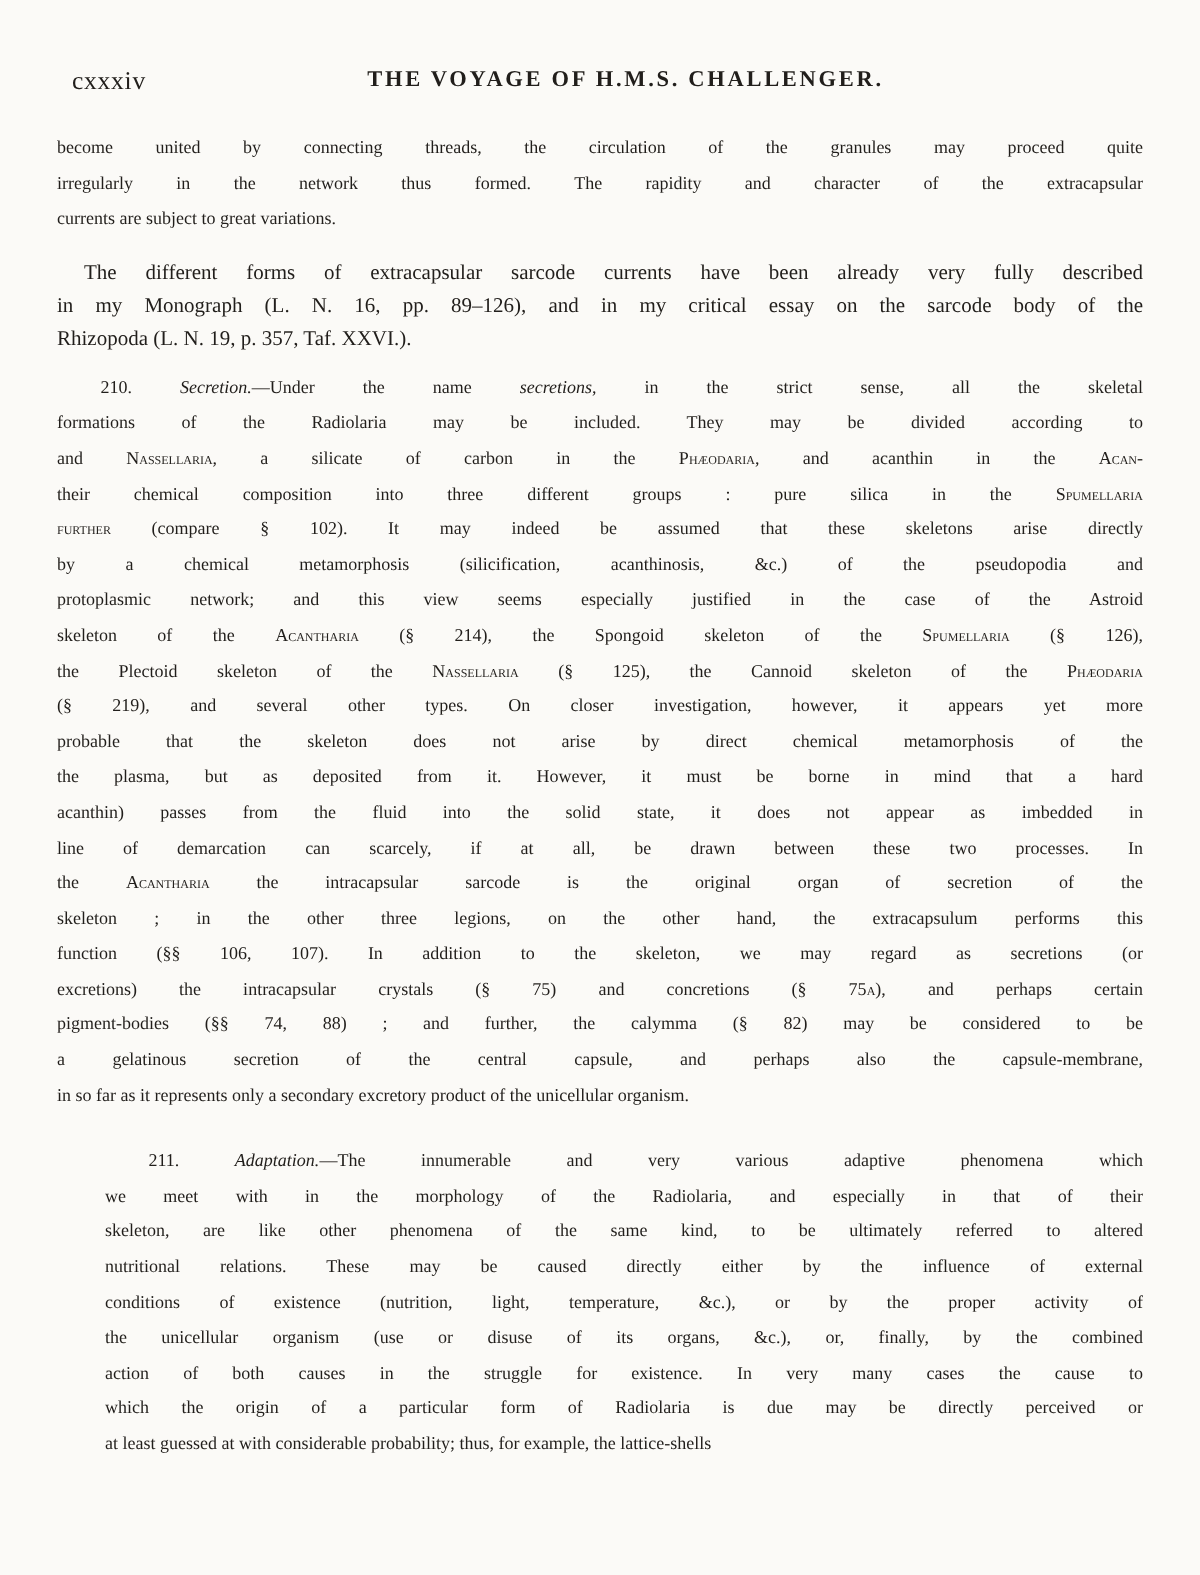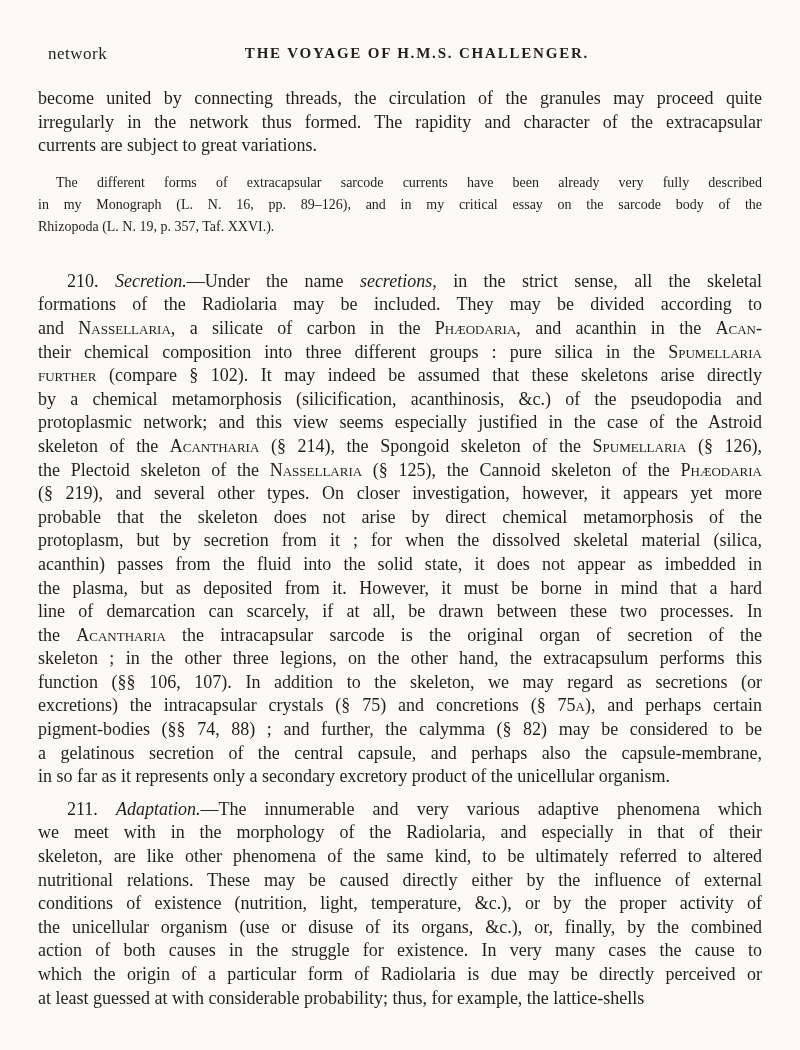--- a/index.html
+++ b/index.html
@@ -17,41 +17,41 @@
     position: absolute; left: 48px; top: 44px;
     font-size: 17px; letter-spacing: 0.5px;
   }
   .title {
     display: block; text-align: center;
     font-size: 15px; font-weight: bold; letter-spacing: 1.8px; margin-left: 34px;
   }
   .text-block { margin: 20px 38px 0 38px; }
   .para { margin-bottom: 14px; }
   .line {
-    font-size: 18px;
+    font-size: 12px;
     line-height: 23.6px;
     text-align: justify;
     text-align-last: justify;
   }
   .line.last { text-align-last: left; }
   .line.indent { text-indent: 29px; }
-  .para.small { margin-bottom: 32px; }
+  .para.small { margin-bottom: 9px; }
   .para.small .line { font-size: 14px; line-height: 22px; }
   .para.small .line.indent { text-indent: 18px; }
-  #text-block .para:nth-child(3) { margin-bottom: 9px; }
-  #text-block .para:nth-child(4) { margin-bottom: 0; }
+  #text-block .para:nth-child(3) { margin-bottom: 20px; }
+  #text-block .para:nth-child(4) { margin-bottom: 0; margin-left: 32px; }
   .it { font-style: italic; }
   .sc { font-variant: small-caps; }
 </style>
 </head>
 <body>
 
 <div class="page">
   <div class="header">
-    <span class="pagenum">network</span>
+    <span class="pagenum">cxxxiv</span>
     <span class="title">THE VOYAGE OF H.M.S. CHALLENGER.</span>
   </div>
   <div class="text-block" id="text-block">
       <div class="para">
         <div class="line"><span>become united by connecting threads, the circulation of the granules may proceed quite</span></div>
         <div class="line"><span>irregularly in the network thus formed.  The rapidity and character of the extracapsular</span></div>
         <div class="line last"><span>currents are subject to great variations.</span></div>
       </div>
       <div class="para small">
         <div class="line indent"><span>The different forms of extracapsular sarcode currents have been already very fully described</span></div>
@@ -63,23 +63,22 @@
         <div class="line"><span>formations of the Radiolaria may be included.  They may be divided according to</span></div>
         <div class="line"><span>and </span><span class="sc">Nassellaria</span><span>, a silicate of carbon in the </span><span class="sc">Phæodaria</span><span>, and acanthin in the </span><span class="sc">Acan-</span></div>
         <div class="line"><span>their chemical composition into three different groups : pure silica in the </span><span class="sc">Spumellaria</span></div>
         <div class="line"><span class="sc">further</span><span> (compare § 102).  It may indeed be assumed that these skeletons arise directly</span></div>
         <div class="line"><span>by a chemical metamorphosis (silicification, acanthinosis, &amp;c.) of the pseudopodia and</span></div>
         <div class="line"><span>protoplasmic network; and this view seems especially justified in the case of the Astroid</span></div>
         <div class="line"><span>skeleton of the </span><span class="sc">Acantharia</span><span> (§ 214), the Spongoid skeleton of the </span><span class="sc">Spumellaria</span><span> (§ 126),</span></div>
         <div class="line"><span>the Plectoid skeleton of the </span><span class="sc">Nassellaria</span><span> (§ 125), the Cannoid skeleton of the </span><span class="sc">Phæodaria</span></div>
         <div class="line"><span>(§ 219), and several other types.  On closer investigation, however, it appears yet more</span></div>
         <div class="line"><span>probable that the skeleton does not arise by direct chemical metamorphosis of the</span></div>
-        <div class="line"><span>protoplasm, but by secretion from it ; for when the dissolved skeletal material (silica,</span></div>
+        <div class="line"><span>the plasma, but as deposited from it.  However, it must be borne in mind that a hard</span></div>
         <div class="line"><span>acanthin) passes from the fluid into the solid state, it does not appear as imbedded in</span></div>
-        <div class="line"><span>the plasma, but as deposited from it.  However, it must be borne in mind that a hard</span></div>
         <div class="line"><span>line of demarcation can scarcely, if at all, be drawn between these two processes.  In</span></div>
         <div class="line"><span>the </span><span class="sc">Acantharia</span><span> the intracapsular sarcode is the original organ of secretion of the</span></div>
         <div class="line"><span>skeleton ; in the other three legions, on the other hand, the extracapsulum performs this</span></div>
         <div class="line"><span>function (§§ 106, 107).  In addition to the skeleton, we may regard as secretions (or</span></div>
         <div class="line"><span>excretions) the intracapsular crystals (§ 75) and concretions (§ 75</span><span class="sc">a</span><span>), and perhaps certain</span></div>
         <div class="line"><span>pigment-bodies (§§ 74, 88) ; and further, the calymma (§ 82) may be considered to be</span></div>
         <div class="line"><span>a gelatinous secretion of the central capsule, and perhaps also the capsule-membrane,</span></div>
         <div class="line last"><span>in so far as it represents only a secondary excretory product of the unicellular organism.</span></div>
       </div>
       <div class="para">

